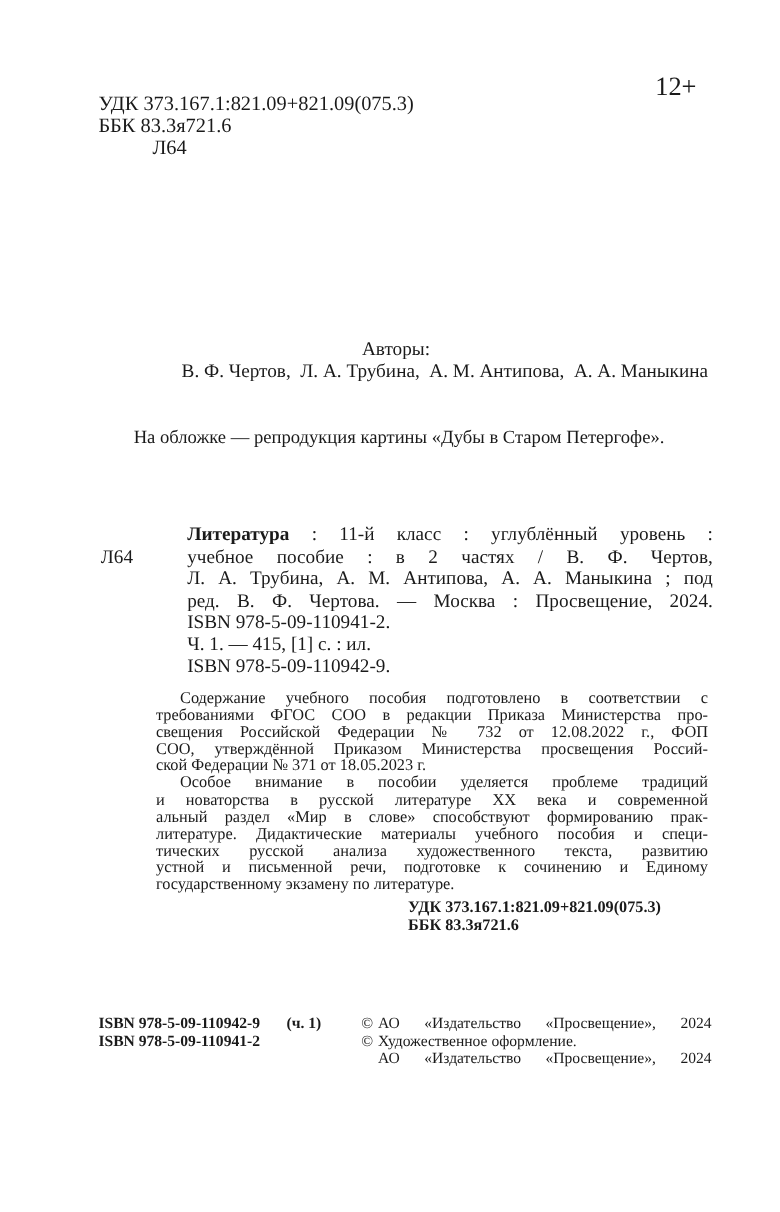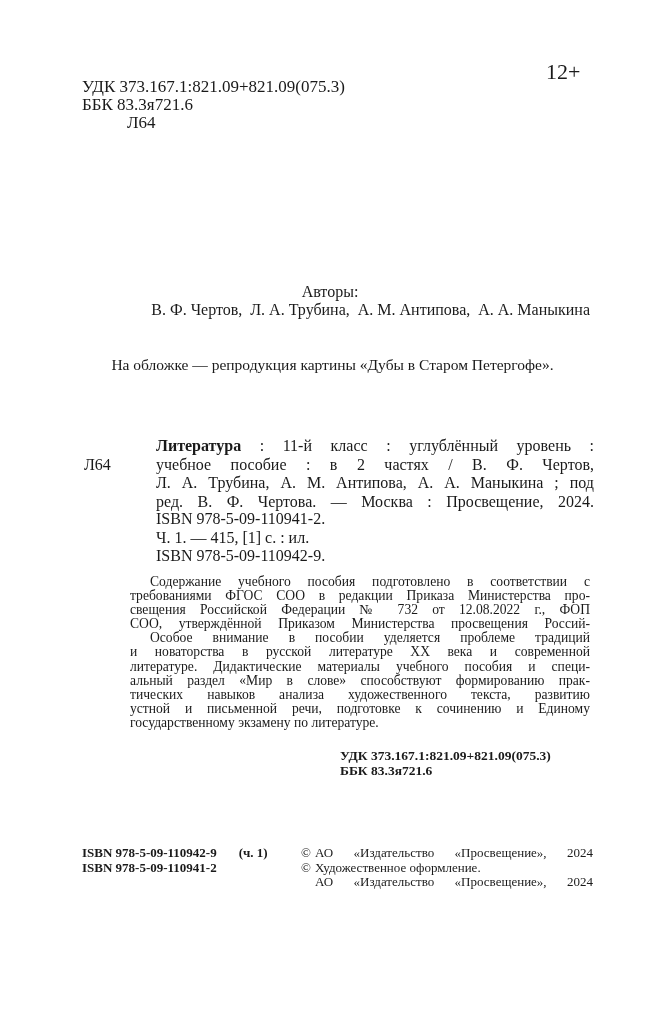--- a/index.html
+++ b/index.html
@@ -169,27 +169,28 @@
   <div>Ч. 1. — 415, [1] с. : ил.</div>
   <div>ISBN 978-5-09-110942-9.</div>
 </div>
 
 <div class="abs annotation">
   <div>
     <span class="jl ind">Содержание учебного пособия подготовлено в соответствии с</span>
     <span class="jl">требованиями ФГОС СОО в редакции Приказа Министерства про-</span>
     <span class="jl">свещения Российской Федерации № 732 от 12.08.2022 г., ФОП</span>
     <span class="jl">СОО, утверждённой Приказом Министерства просвещения Россий-</span>
+    <span class="jl last">ской Федерации № 371 от 18.05.2023 г.</span>
   </div>
   <div>
     <span class="jl ind">Особое внимание в пособии уделяется проблеме традиций</span>
     <span class="jl">и новаторства в русской литературе XX века и современной</span>
+    <span class="jl">альный раздел «Мир в слове» способствуют формированию прак-</span>
     <span class="jl">литературе. Дидактические материалы учебного пособия и специ-</span>
-    <span class="jl">альный раздел «Мир в слове» способствуют формированию прак-</span>
-    <span class="jl">тических навыков анализа художественного текста, развитию</span>
+    <span class="jl">тических русской анализа художественного текста, развитию</span>
     <span class="jl">устной и письменной речи, подготовке к сочинению и Единому</span>
     <span class="jl last">государственному экзамену по литературе.</span>
   </div>
 </div>
 
 <div class="abs udc-bottom">
   <div>УДК 373.167.1:821.09+821.09(075.3)</div>
   <div>ББК 83.3я721.6</div>
 </div>
 

